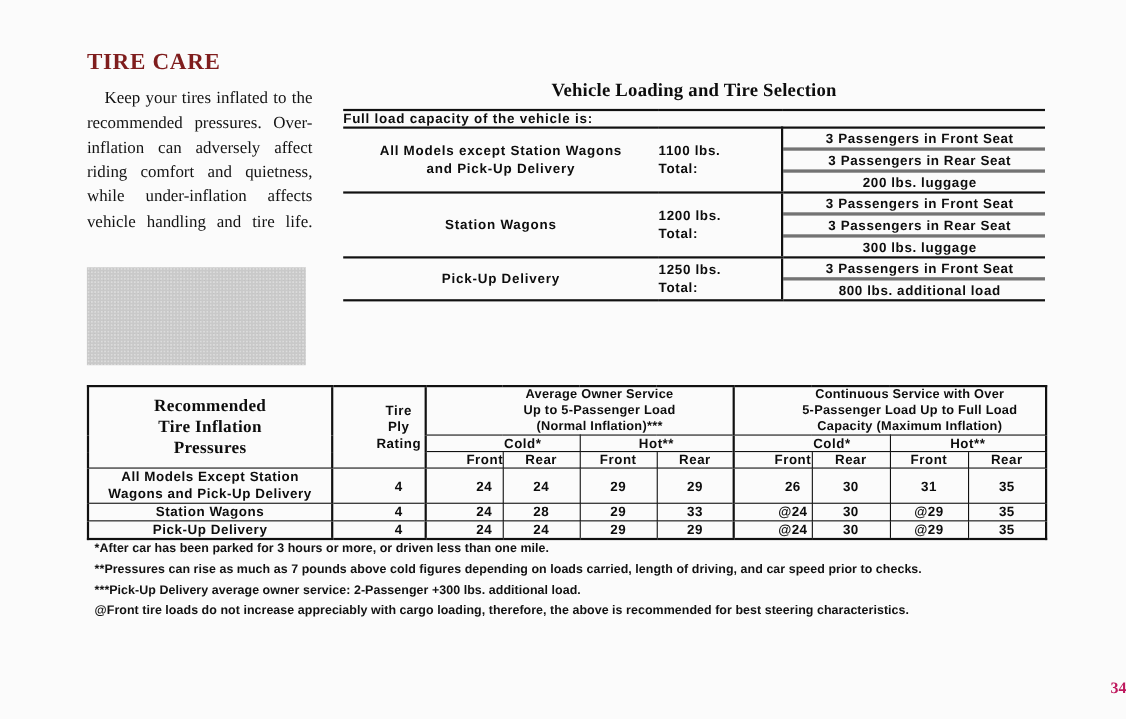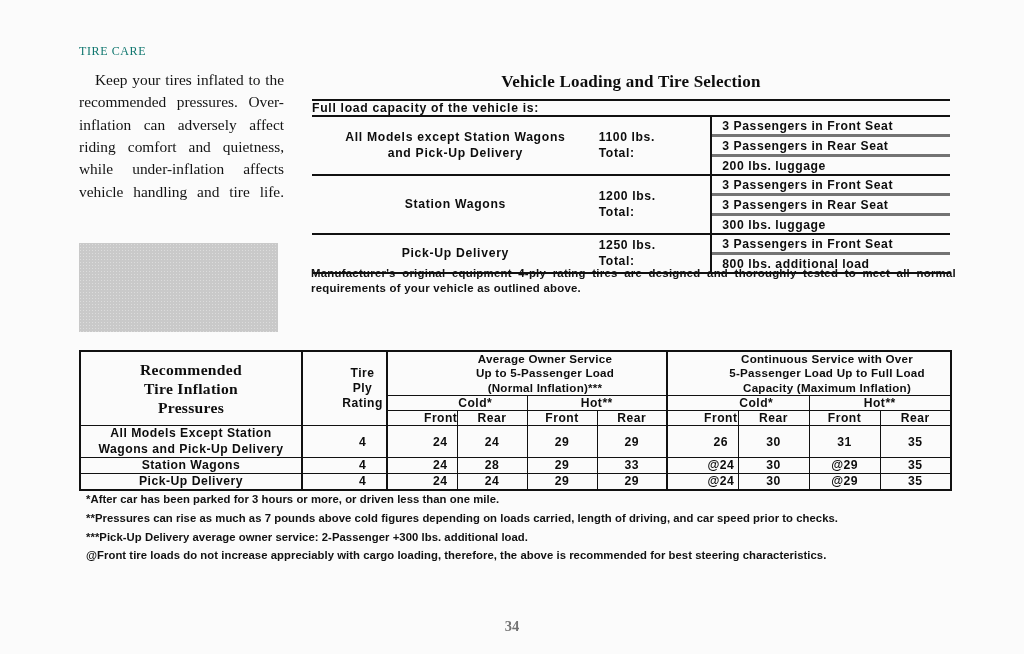--- a/index.html
+++ b/index.html
@@ -24,25 +24,25 @@
 
   
   .left-col {
     position: absolute;
     left: 79px;
     top: 44px;
     width: 205px;
   }
   .section-title {
     font-family: "Liberation Serif", serif;
-    font-weight: normal;
-    font-size: 12px;
+    font-weight: bold;
+    font-size: 21px;
     letter-spacing: 0.6px;
     margin: 0 0 10px 0;
-    color: #0f766e;
+    color: #7f1d1d;
   }
   .body-serif {
     font-family: "Liberation Serif", serif;
     font-size: 15.4px;
     line-height: 1.45;
     text-align: justify;
     text-align-last: justify;
     color: #131313;
     margin: 0;
     text-indent: 16px;
@@ -111,20 +111,21 @@
     font-size: 12.2px;
     line-height: 1.28;
     width: 112px;
   }
   .spec-list { width: 238px; }
   .spec-list .spec-line {
     padding: 1.5px 0 1.5px 10px;
     letter-spacing: 0.55px;
     font-size: 12.2px;
     white-space: nowrap;
+    text-align: center;
   }
   .spec-line + .spec-line { border-top: 3px solid #737373; }
 
   
   .notes-1 {
     position: absolute;
     left: 311px;
     top: 266px;
     width: 645px;
     font-family: "Liberation Sans", sans-serif;
@@ -223,25 +224,25 @@
     text-indent: -30px;
   }
   .fn:last-child { margin-bottom: 0; }
 
   
   .page-number {
     position: absolute;
     left: 0;
     right: 0;
     top: 618px;
-    text-align: center;
+    text-align: right;
     font-family: "Liberation Serif", serif;
     font-size: 14.5px;
     font-weight: bold;
-    color: #737373;
+    color: #be185d;
   }
 </style>
 </head>
 <body>
 
 <div class="page">
 
   <div class="left-col">
     <h1 class="section-title">TIRE CARE</h1>
     <p class="body-serif">Keep your tires inflated to the recommended pressures. Over-inflation can adversely affect riding comfort and quietness, while under-inflation affects vehicle handling and tire life.</p>
@@ -297,21 +298,20 @@
         </td>
         <td class="spec-list vdiv rule-thick-bot">
           <div class="spec-line">3 Passengers in Front Seat</div>
           <div class="spec-line">800 lbs. additional load</div>
         </td>
       </tr>
     </tbody>
   </table>
 
   <div class="notes-1">
-    <p>Manufacturer's original equipment 4-ply rating tires are designed and thoroughly tested to meet all normal requirements of your vehicle as outlined above.</p>
   </div>
 
   <table class="pressure-table">
     <colgroup>
       <col style="width:222px">
       <col style="width:85px">
       <col style="width:70px">
         <col style="width:70px">
       <col style="width:70px">
         <col style="width:70px">

